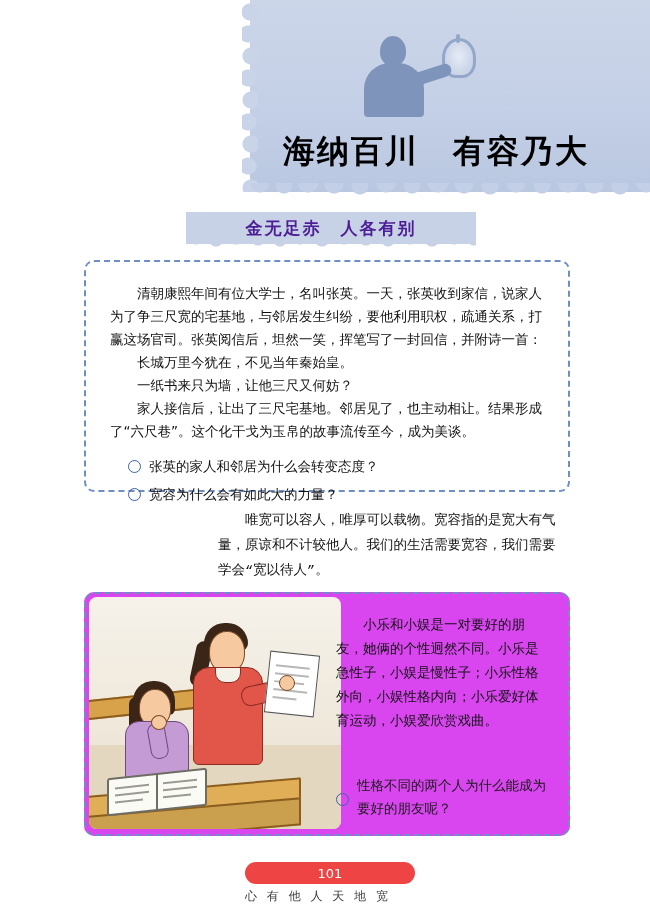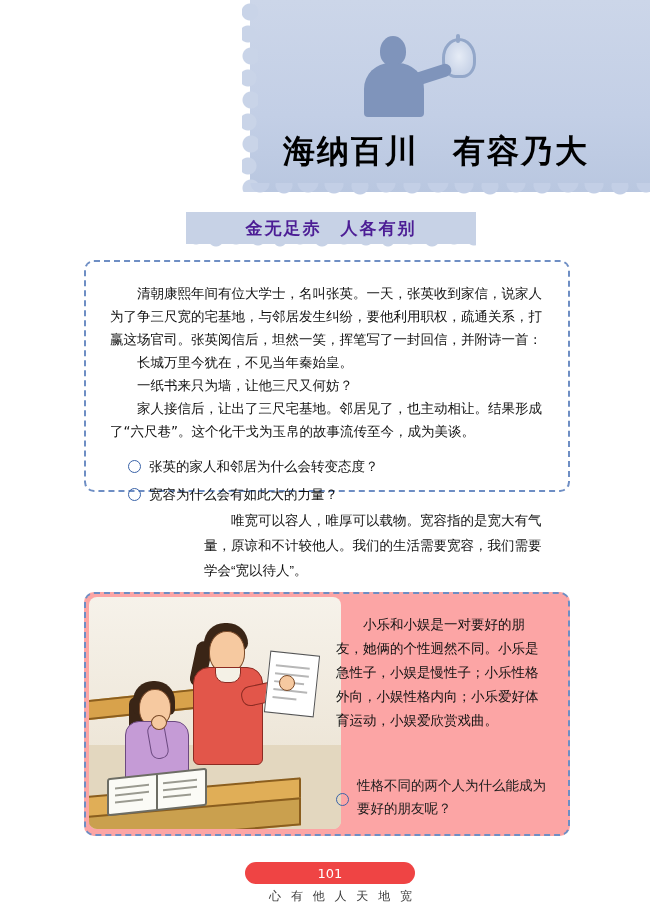--- a/index.html
+++ b/index.html
@@ -225,40 +225,40 @@
     width: 11px;
     height: 11px;
     border: 1.5px solid #3a63a8;
     border-radius: 50%;
     margin: 5px 8px 0 0;
   }
 
   
   .mid-para {
     position: absolute;
-    left: 204px;
+    left: 218px;
     top: 508px;
     width: 348px;
     font-size: 13.5px;
     line-height: 25px;
     color: #111;
     text-indent: 2em;
-    font-family: Liberation Sans, sans-serif;
+    font-family: Liberation Mono, monospace;
   }
 
   
   .bottom-box {
     position: absolute;
     left: 84px;
     top: 592px;
     width: 482px;
     height: 240px;
     border: 2px dashed #6e8ec4;
     border-radius: 10px;
-    background: #fca5a5;
+    background: #d946ef;
   }
   .bottom-text {
     position: absolute;
     left: 250px;
     top: 18px;
     width: 210px;
     font-size: 13.5px;
     line-height: 24px;
     color: #111;
     font-family: "DejaVu Sans", "Liberation Sans", sans-serif;
@@ -453,21 +453,21 @@
     display: flex; align-items: center; justify-content: center;
     font-size: 13px;
     color: #ffffff;
     font-family: "DejaVu Sans", "Liberation Sans", sans-serif;
   }
   .footer-caption {
     position: absolute;
     left: 245px;
     top: 888px;
     width: 170px;
-    text-align: right;
+    text-align: left;
     font-size: 12px;
     letter-spacing: 3px;
     color: #3c3c3c;
     font-family: "DejaVu Sans", "Liberation Sans", sans-serif;
   }
 </style>
 </head>
 <body>
 
 <div class="banner">

